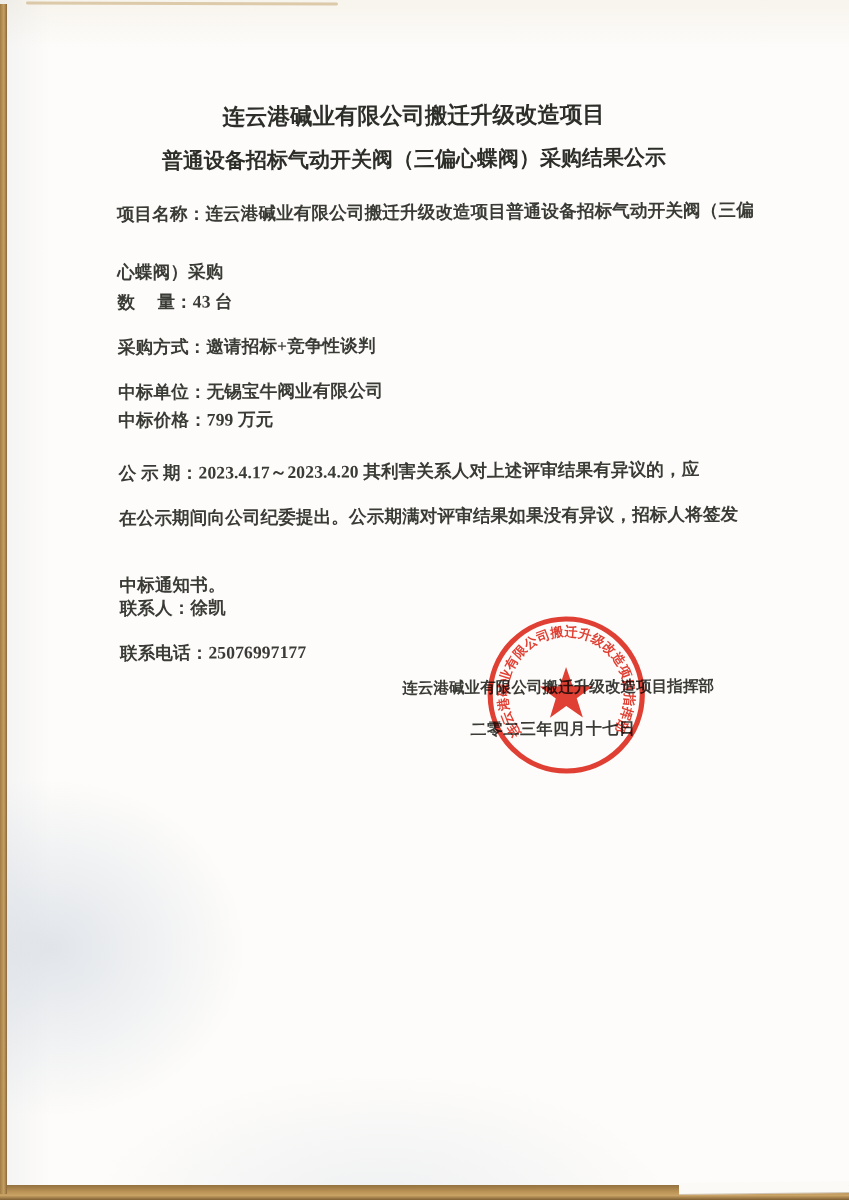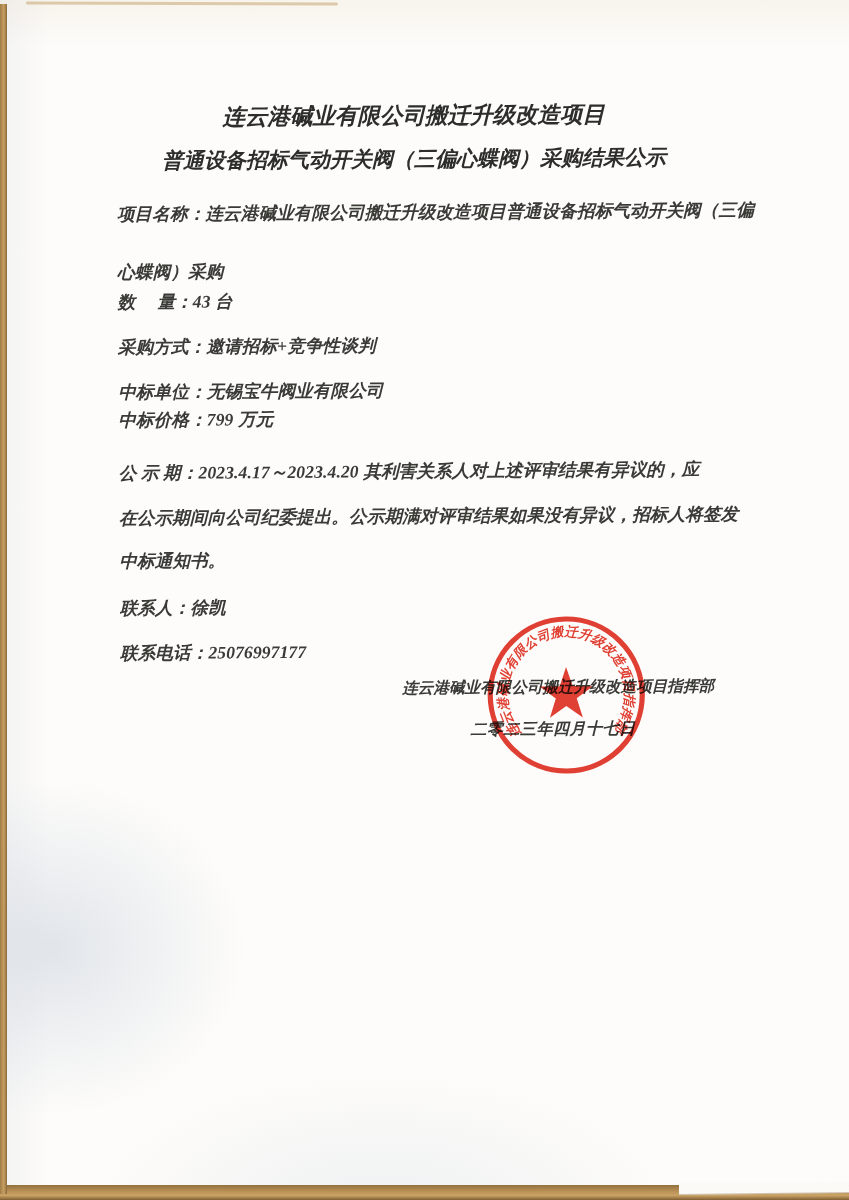--- a/index.html
+++ b/index.html
@@ -1,21 +1,21 @@
 <!DOCTYPE html>
 <html><head>
 <meta charset="utf-8">
 <style>
   html,body{margin:0;padding:0;}
   body{
     width:849px;height:1200px;overflow:hidden;position:relative;
     background:#fdfcfa;
     font-family:"Liberation Serif","DejaVu Serif",serif;
   }
-  .scan{position:absolute;inset:0;font-style:italic;}
+  .scan{position:absolute;inset:0;}
   
   .paper{
     position:absolute;inset:0;background:#fdfcfa;
   }
   .paper-tint{
     position:absolute;inset:0;pointer-events:none;
     background:
       radial-gradient(ellipse 300px 260px at 6% 79%, rgba(186,197,212,.42), rgba(186,197,212,0) 65%),
       radial-gradient(ellipse 420px 200px at 45% 101%, rgba(205,212,222,.30), rgba(205,212,222,0) 70%),
       linear-gradient(to bottom, rgba(214,196,160,.14), rgba(214,196,160,0) 4%),
@@ -81,21 +81,21 @@
     <div class="title title-2">普通设备招标气动开关阀（三偏心蝶阀）采购结果公示</div>
 
     <div class="bl" style="top:204px">项目名称：连云港碱业有限公司搬迁升级改造项目普通设备招标气动开关阀（三偏</div>
     <div class="bl" style="top:262px">心蝶阀）采购</div>
     <div class="bl" style="top:292px">数　 量：43 台</div>
     <div class="bl" style="top:337px">采购方式：邀请招标+竞争性谈判</div>
     <div class="bl" style="top:382px">中标单位：无锡宝牛阀业有限公司</div>
     <div class="bl" style="top:410px">中标价格：799 万元</div>
     <div class="bl" style="top:463px">公 示 期：2023.4.17～2023.4.20 其利害关系人对上述评审结果有异议的，应</div>
     <div class="bl" style="top:508px">在公示期间向公司纪委提出。公示期满对评审结果如果没有异议，招标人将签发</div>
-    <div class="bl" style="top:551px">中标通知书。</div>
+    <div class="bl" style="top:575px">中标通知书。</div>
     <div class="bl" style="top:598px">联系人：徐凯</div>
     <div class="bl" style="top:643px">联系电话：25076997177</div>
 
     <div class="signature">连云港碱业有限公司搬迁升级改造项目指挥部</div>
     <div class="sigdate">二零二三年四月十七日</div>
 
     <svg class="seal" viewBox="0 0 192 192" xmlns="http://www.w3.org/2000/svg">
       <defs>
         <path id="sealArc" d="M 50.8 133.9 A 59 59 0 1 1 141.2 133.9" fill="none"></path>
       </defs>

